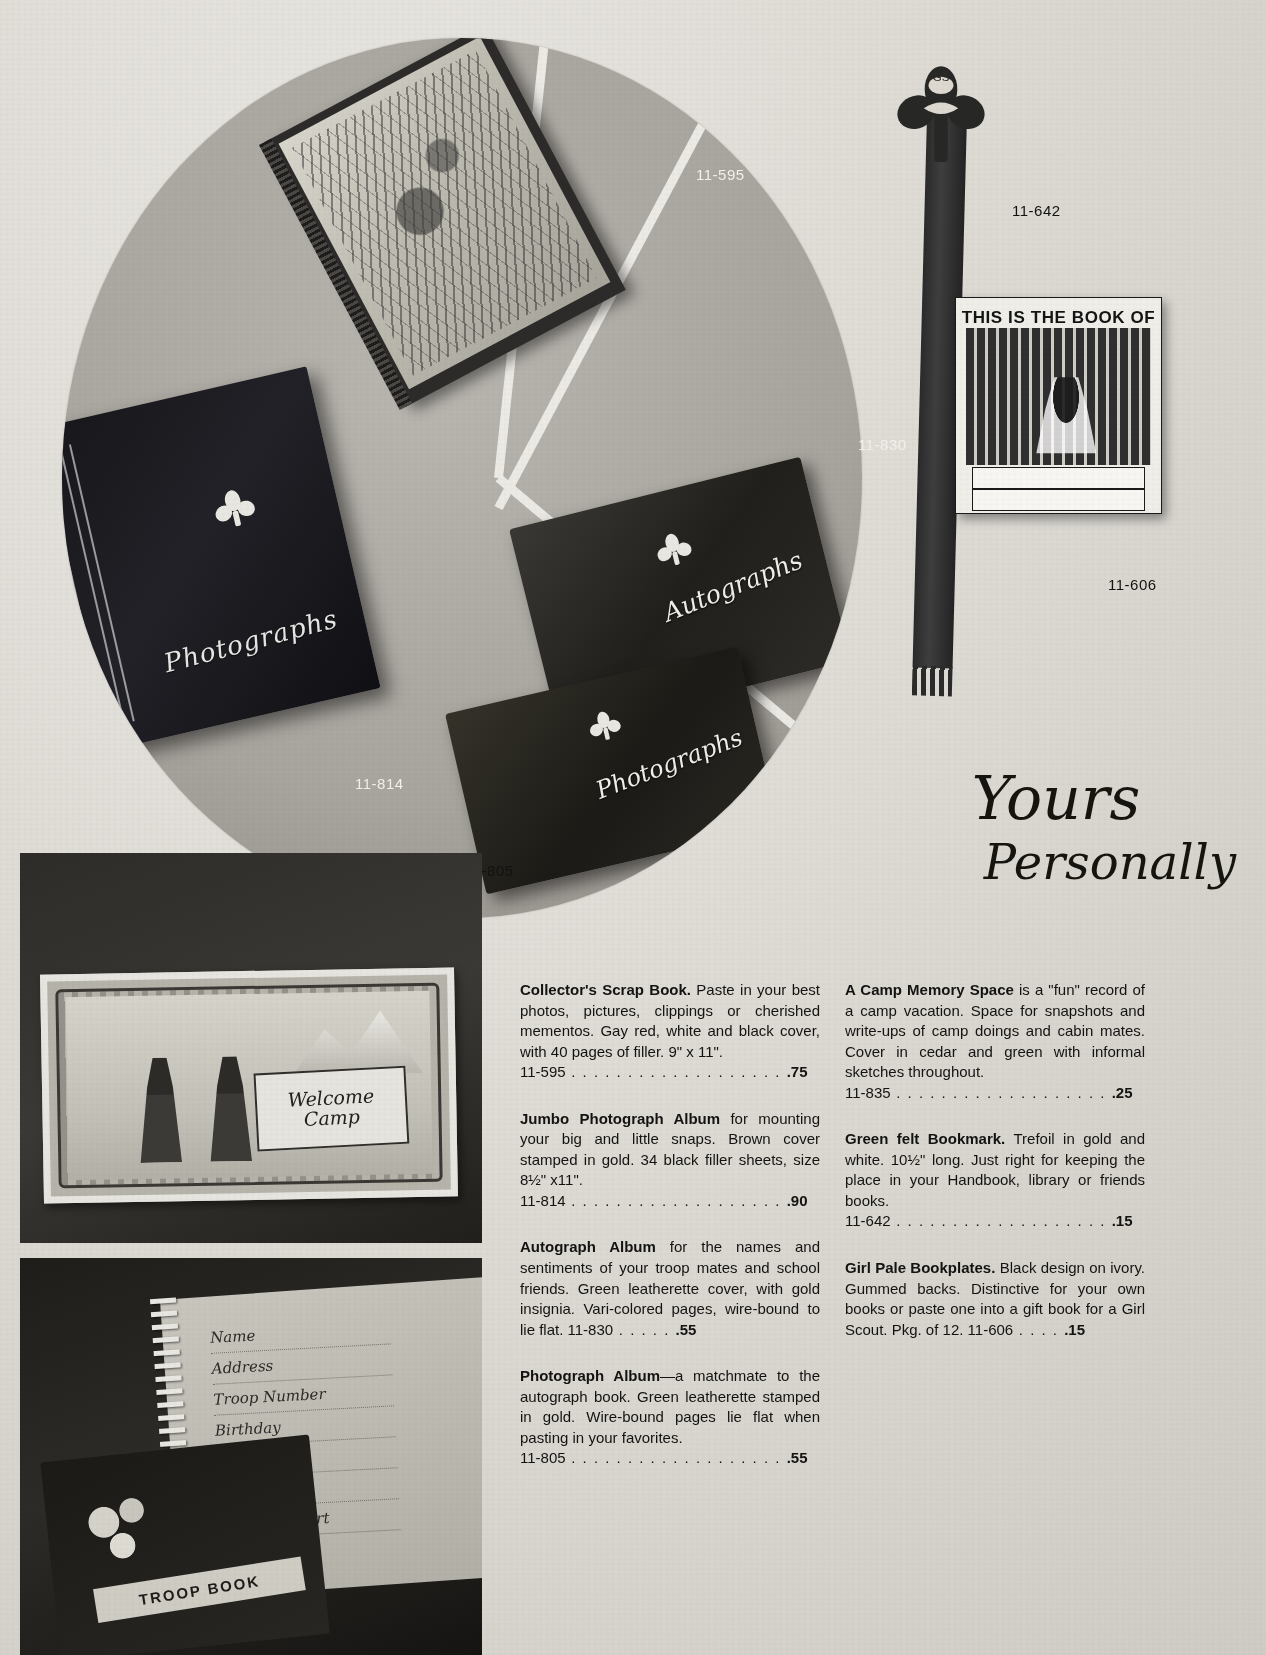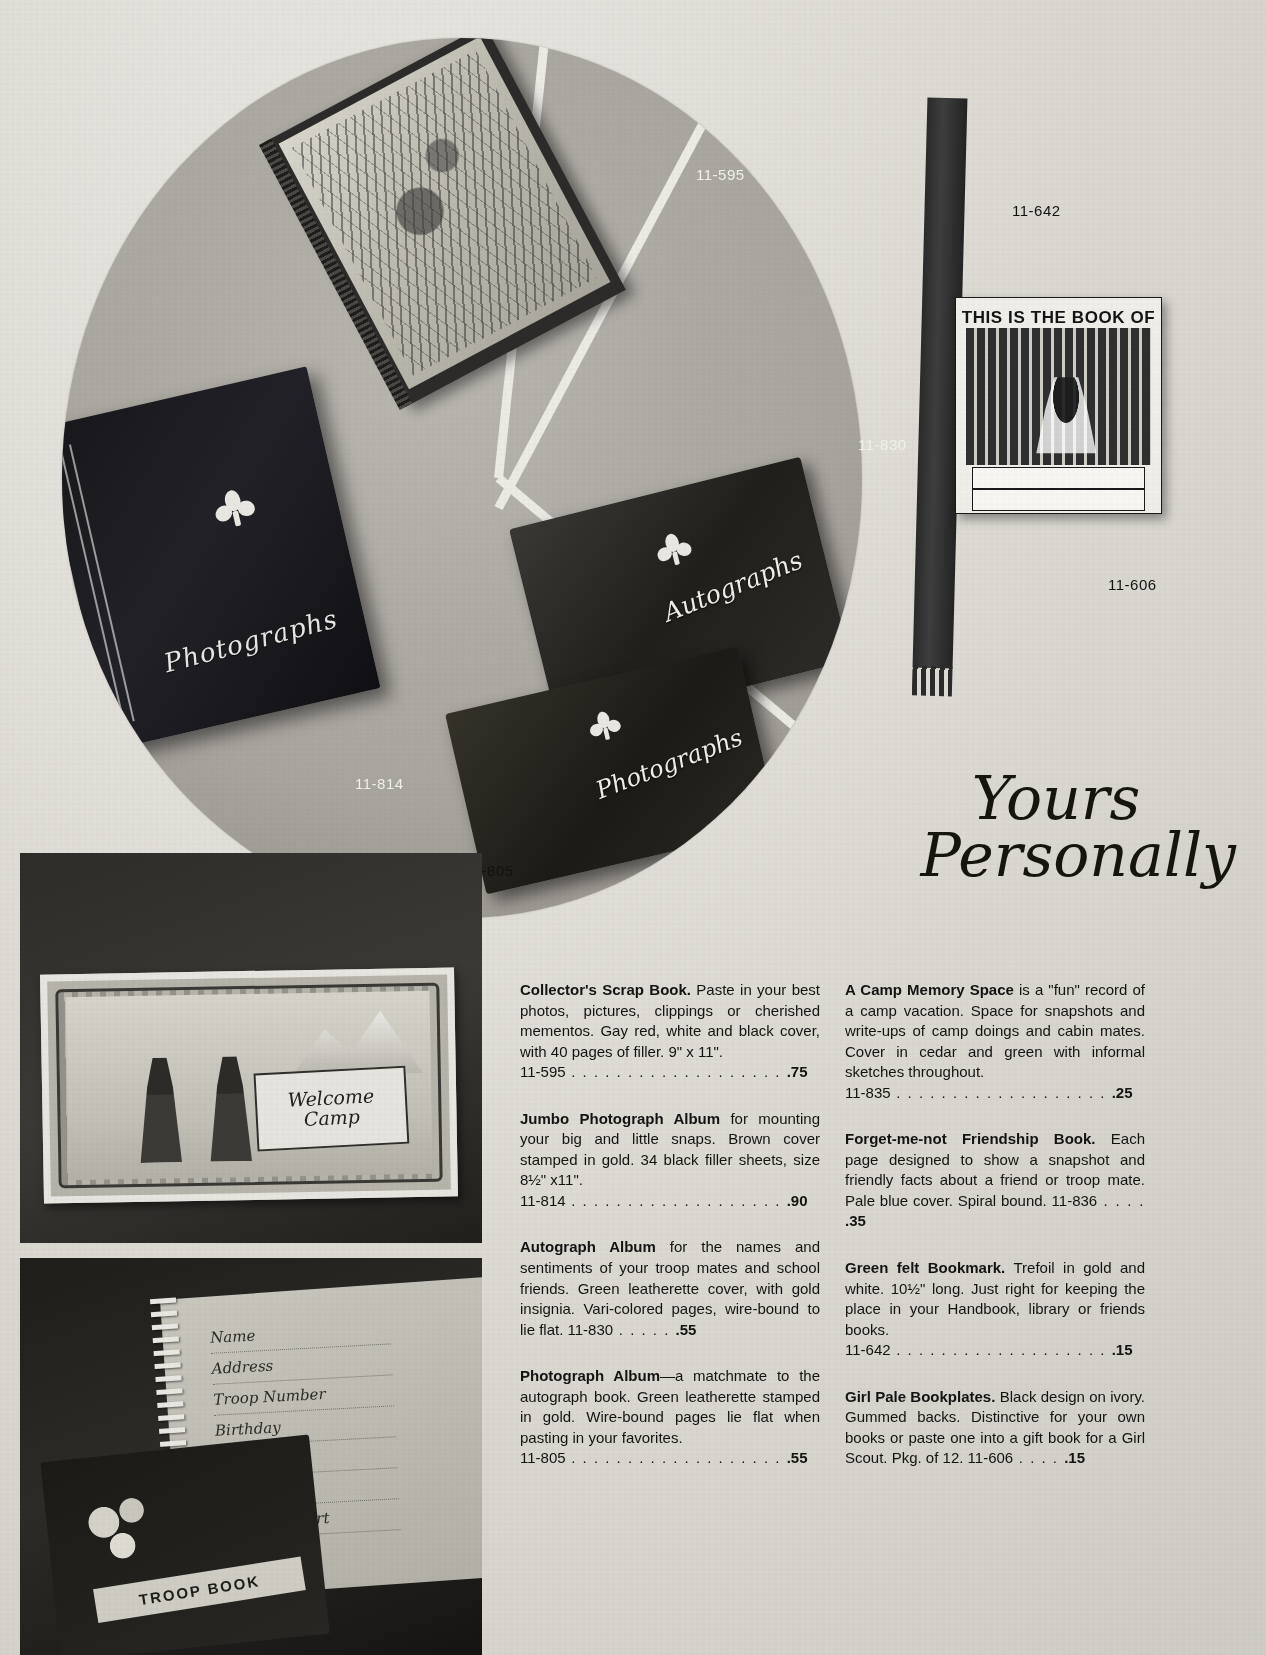--- a/index.html
+++ b/index.html
@@ -214,21 +214,21 @@
     position: absolute;
     right: 30px; top: 770px;
     width: 360px;
     text-align: right;
     font-family: "DejaVu Serif", serif;
     font-style: italic;
     color: #15140f;
     line-height: .95;
   }
   .headline .l1 { font-size: 60px; display: block; text-align: center; }
-  .headline .l2 { font-size: 60px; display: block; margin-top: 0; }
+  .headline .l2 { font-size: 48px; display: block; margin-top: 13px; }
 
   
   .photo-welcome {
     position: absolute;
     left: 20px; top: 853px;
     width: 462px; height: 390px;
     background: linear-gradient(160deg,#2e2c28 0%, #3b3935 50%, #201f1c 100%);
     overflow: hidden;
   }
   .photo-welcome .card {
@@ -429,20 +429,35 @@
           </g>
         </svg>
       </div>
       <div class="script">Photographs</div>
     </div>
   </div>
 
   <div class="bookmark">
     <div class="fringe"></div>
   </div>
+  <div class="trefoil-patch">
+    <svg viewBox="0 0 96 112" width="92" height="108">
+      <g fill="#272725">
+        <ellipse cx="48" cy="28" rx="17" ry="24"></ellipse>
+        <ellipse cx="22" cy="52" rx="20" ry="17" transform="rotate(-25 22 52)"></ellipse>
+        <ellipse cx="74" cy="52" rx="20" ry="17" transform="rotate(25 74 52)"></ellipse>
+        <rect x="41" y="52" width="14" height="52" rx="4"></rect>
+      </g>
+      <g fill="#ddd9d0">
+        <ellipse cx="48" cy="24" rx="13" ry="9"></ellipse>
+        <path d="M30 48 q18 -12 36 0 q-18 12 -36 0 z"></path>
+      </g>
+      <text x="48" y="20" font-size="12" text-anchor="middle" fill="#2b2b28" font-family="Liberation Sans, sans-serif">GS</text>
+    </svg>
+  </div>
 
   <div class="bookplate bp3">
     <div class="bp-title">THIS IS THE BOOK OF</div>
     <div class="bp-art">
         <div class="bp-girl"></div>
       </div>
     <div class="bp-line a"></div>
     <div class="bp-line b"></div>
   </div>
   <div class="bookplate bp2">
@@ -525,24 +540,20 @@
       <span class="price-line"><span class="code">11-805</span><span class="dots"> . . . . . . . . . . . . . . . . . . . </span><span class="price">.55</span></span>
     </div>
   </div>
 
   <div class="col col-right">
     <div class="entry">
       <span class="lead">A Camp Memory Space</span><span> is a "fun" record of a camp vacation. Space for snapshots and write-ups of camp doings and cabin mates. Cover in cedar and green with informal sketches throughout.</span>
       <span class="price-line"><span class="code">11-835</span><span class="dots"> . . . . . . . . . . . . . . . . . . . </span><span class="price">.25</span></span>
     </div>
     <div class="entry">
-      <span class="lead">Forget-me-not Friendship Book.</span><span> Each page designed to show a snapshot and friendly facts about a friend or troop mate. Pale blue cover. Spiral bound.</span>
-      <span> <span class="code">11-836</span><span class="dots"> . . . . </span><span class="price">.35</span></span>
-    </div>
-    <div class="entry">
       <span class="lead">Green felt Bookmark.</span><span> Trefoil in gold and white. 10½" long. Just right for keeping the place in your Handbook, library or friends books.</span>
       <span class="price-line"><span class="code">11-642</span><span class="dots"> . . . . . . . . . . . . . . . . . . . </span><span class="price">.15</span></span>
     </div>
     <div class="entry">
       <span class="lead">Girl Pale Bookplates.</span><span> Black design on ivory. Gummed backs. Distinctive for your own books or paste one into a gift book for a Girl Scout. Pkg. of 12.</span>
       <span> <span class="code">11-606</span><span class="dots"> . . . . </span><span class="price">.15</span></span>
     </div>
   </div>
 
   <div class="grain"></div>

